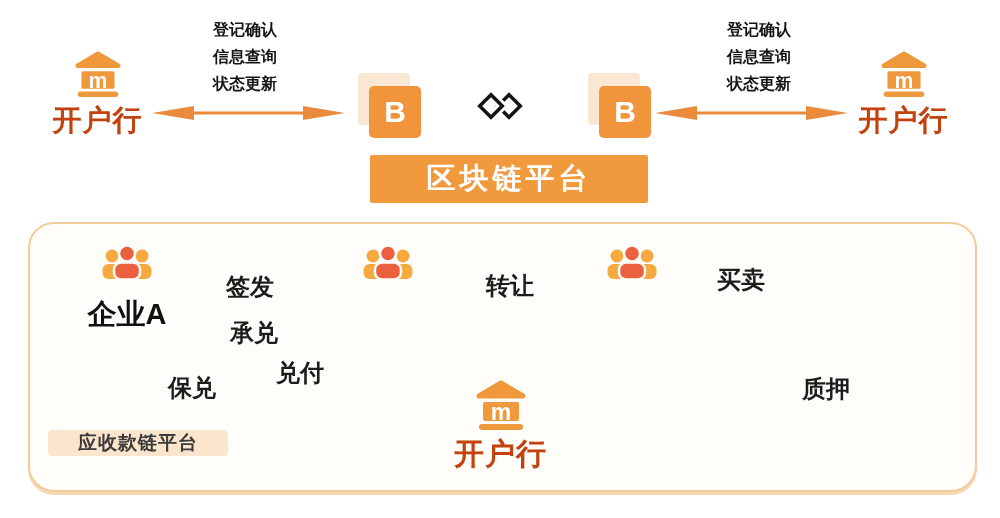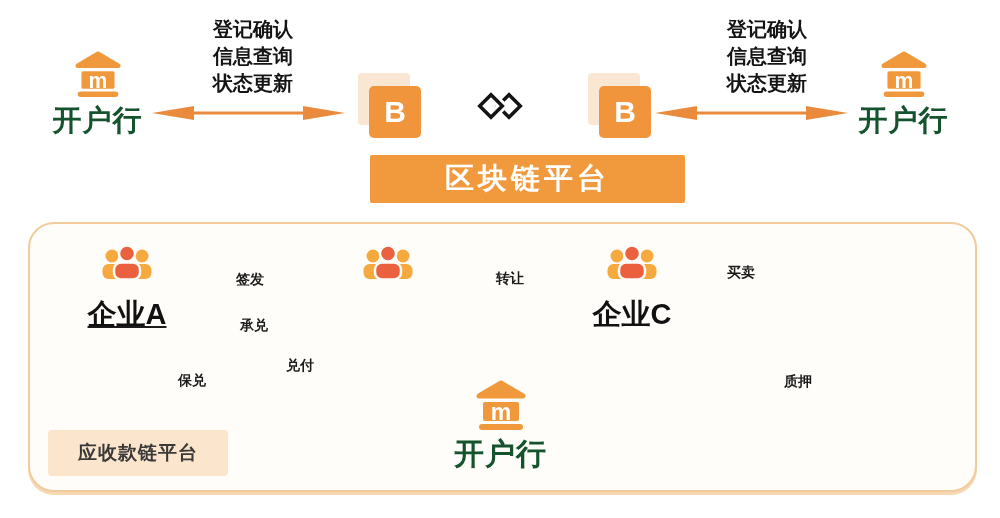--- a/index.html
+++ b/index.html
@@ -3,35 +3,35 @@
 <meta charset="utf-8">
 <style>
   html,body{margin:0;padding:0;background:#fff;}
   #canvas{
     position:relative;width:1000px;height:518px;background:#fff;overflow:hidden;
     font-family:"Liberation Sans","DejaVu Sans",sans-serif;color:#1c1c1c;
   }
   .abs{position:absolute;}
   
   .bank-node{position:absolute;text-align:center;}
-  .bank-label{font-size:29px;font-weight:bold;color:#14532d;letter-spacing:1px;white-space:nowrap;}
-  .ops{position:absolute;font-size:20px;font-weight:600;color:#141414;line-height:27px;white-space:nowrap;}
+  .bank-label{font-size:29px;font-weight:bold;color:#c2410c;letter-spacing:1px;white-space:nowrap;}
+  .ops{position:absolute;font-size:16px;font-weight:600;color:#141414;line-height:27px;white-space:nowrap;}
   .bblock{position:absolute;width:52px;height:52px;}
   .bblock .shadow{position:absolute;left:-11px;top:-13px;width:52px;height:52px;background:#FAE7D3;border-radius:4px;}
   .bblock .face{position:absolute;left:0;top:0;width:52px;height:52px;background:#F0953C;border-radius:5px;
     display:flex;align-items:center;justify-content:center;color:#fff;font-size:30px;font-weight:bold;}
-  .banner{position:absolute;left:370px;top:155px;width:315px;height:48px;background:#F0993D;border-radius:2px;
+  .banner{position:absolute;left:370px;top:155px;width:278px;height:48px;background:#F0993D;border-radius:2px;
     display:flex;align-items:center;justify-content:center;color:#fff;font-size:29px;font-weight:bold;letter-spacing:4px;}
   
   .panel{position:absolute;left:28px;top:222px;width:945px;height:266px;background:#FFFDF9;
     border:2px solid #F1CB9B;border-radius:26px;box-shadow:0 3px 0 rgba(238,169,90,.45);}
   .ent{position:absolute;width:130px;text-align:center;}
   .ent .ent-label{font-size:29px;font-weight:bold;color:#111;margin-top:2px;white-space:nowrap;}
-  .small-label{position:absolute;transform:translateX(-50%);font-size:14px;font-weight:600;color:#1c1c1c;white-space:nowrap;}
-  .tag{position:absolute;left:48px;top:430px;width:180px;height:46px;background:#FBE5CC;border-radius:4px;
+  .small-label{position:absolute;transform:translateX(-50%);font-size:24px;font-weight:600;color:#1c1c1c;white-space:nowrap;}
+  .tag{position:absolute;left:48px;top:430px;width:180px;height:26px;background:#FBE5CC;border-radius:4px;
     display:flex;align-items:center;justify-content:center;font-size:19px;font-weight:600;color:#3a3a3a;letter-spacing:1px;}
   .icon-wrap{display:inline-block;}
   svg{display:block;}
   #arrows{position:absolute;left:0;top:0;pointer-events:none;}
 </style>
 </head>
 <body>
 
 <div id="canvas">
 
@@ -137,21 +137,21 @@
         <text x="26" y="40" text-anchor="middle" font-size="23" font-weight="bold" fill="#fff">m</text>
       </svg>
     </span>
     <div class="bank-label">开户行</div>
   </div>
 
   <div class="banner">区块链平台</div>
 
   <div class="panel"></div>
 
-  <div class="ent" style="left:62px;top:243px;text-decoration:underline;">
+  <div class="ent" style="left:62px;top:243px;">
     <span class="icon-wrap">
       <svg width="58" height="46" viewBox="0 0 56 46">
         <g fill="#F5A93F">
           <circle cx="13" cy="13" r="6.5"></circle>
             <circle cx="43" cy="13" r="6.5"></circle>
           <rect x="3.5" y="21" width="19" height="15" rx="6"></rect>
             <rect x="33.5" y="21" width="19" height="15" rx="6"></rect>
         </g>
         <g fill="#EB6140" stroke="#FFFDF9" stroke-width="2.5">
           <circle cx="28" cy="10.5" r="8"></circle>
@@ -187,31 +187,30 @@
             <circle cx="43" cy="13" r="6.5"></circle>
           <rect x="3.5" y="21" width="19" height="15" rx="6"></rect>
             <rect x="33.5" y="21" width="19" height="15" rx="6"></rect>
         </g>
         <g fill="#EB6140" stroke="#FFFDF9" stroke-width="2.5">
           <circle cx="28" cy="10.5" r="8"></circle>
             <rect x="15" y="19.5" width="26" height="17" rx="7"></rect>
         </g>
       </svg>
     </span>
-    <div class="ent-label">企业C</div>
   </div>
 
 
   <div class="small-label" style="left:250px;top:271px;">签发</div>
   <div class="small-label" style="left:254px;top:317px;">承兑</div>
   <div class="small-label" style="left:510px;top:270px;text-align:right;">转让</div>
   <div class="small-label" style="left:741px;top:264px;">买卖</div>
   <div class="small-label" style="left:192px;top:372px;">保兑</div>
   <div class="small-label" style="left:277px;top:357px;margin-left:23px;">兑付</div>
-  <div class="small-label" style="left:798px;top:373px;">质押</div>
+  <div class="small-label" style="left:826px;top:373px;">质押</div>
 
   <div class="bank-node" style="left:443px;top:380px;width:115px;">
     <span class="icon-wrap">
       <svg width="52" height="50" viewBox="0 0 52 50" style="margin:0 auto;">
         <g fill="#F0983C">
           <polygon points="26,3 48,16 4,16" stroke="#F0983C" stroke-width="5" stroke-linejoin="round"></polygon>
           <rect x="8" y="22" width="36" height="19" rx="2"></rect>
           <rect x="4" y="44" width="44" height="6" rx="3"></rect>
         </g>
         <text x="26" y="40" text-anchor="middle" font-size="23" font-weight="bold" fill="#fff">m</text>

